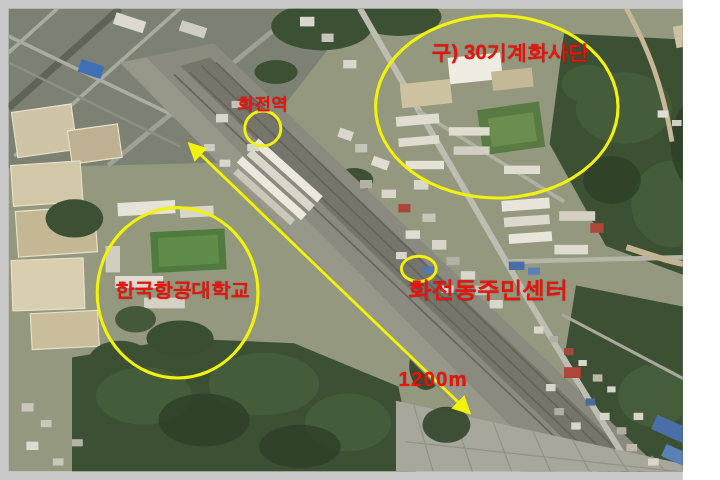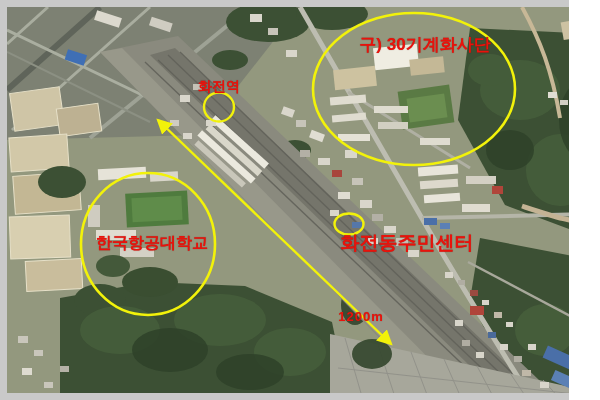--- a/index.html
+++ b/index.html
@@ -24,21 +24,21 @@
     white-space:nowrap;
     text-shadow:0 0 1px rgba(90,10,0,.55);
     letter-spacing:0px;
     z-index:5;
     line-height:1;
   }
   #lbl-division{left:418px;top:37px;font-size:17px;}
   #lbl-station{left:212px;top:79px;font-size:14px;}
   #lbl-university{left:145px;top:236px;font-size:16px;}
   #lbl-community{left:400px;top:235px;font-size:19px;}
-  #lbl-distance{left:354px;top:309px;font-size:13px;letter-spacing:1px;}
+  #lbl-distance{left:354px;top:309px;font-size:17px;letter-spacing:1px;}
 </style>
 </head>
 <body>
 
 <div class="frame">
   <div class="map">
 
     <svg viewBox="7 7 586 386" preserveAspectRatio="none">
 
       <rect x="7" y="7" width="586" height="386" fill="#93987e"></rect>

